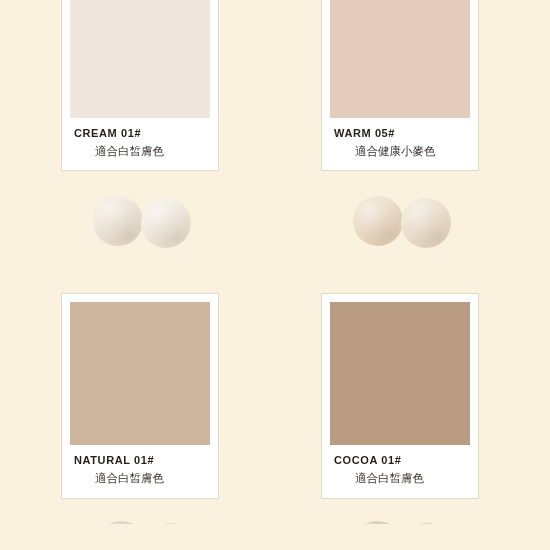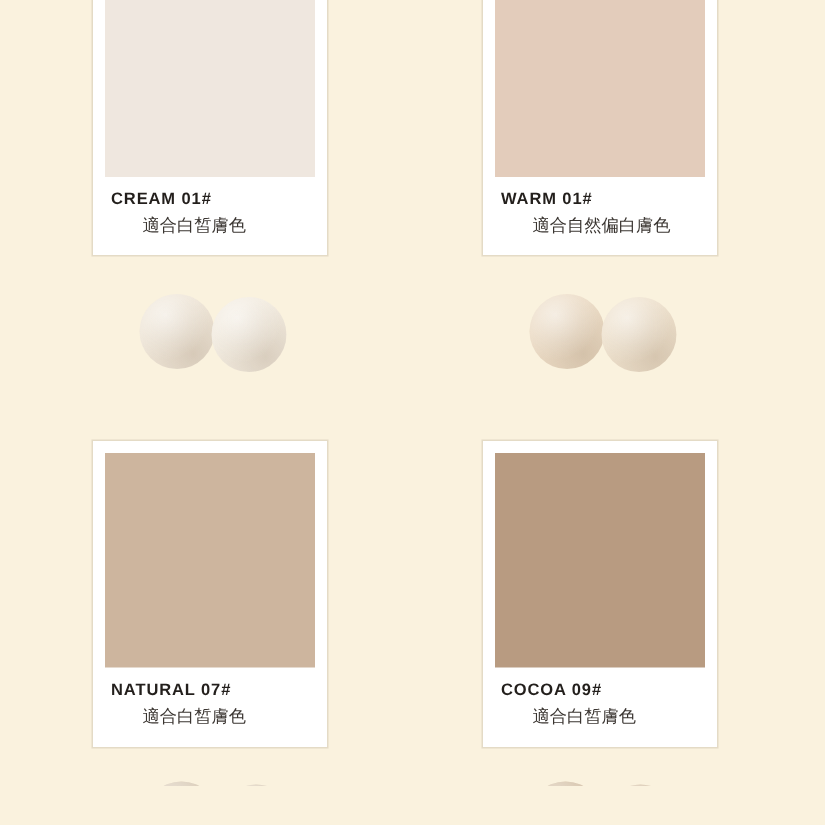--- a/index.html
+++ b/index.html
@@ -105,43 +105,43 @@
     <div class="swatch" style="background: rgb(239, 231, 223);"></div>
     <div class="caption">
       <div class="name">CREAM 01#</div>
       <div class="desc">適合白皙膚色</div>
     </div>
   </div>
 
   <div class="card card-warm">
     <div class="swatch" style="background: rgb(227, 204, 187);"></div>
     <div class="caption">
-      <div class="name">WARM 01#</div>
-      <div class="desc">適合自然偏白膚色</div>
+      <div class="name">WARM 05#</div>
+      <div class="desc">適合健康小麥色</div>
     </div>
   </div>
 
   <div class="blob" style="left: 93px; top: 196px; width: 50px; height: 50px; background: rgb(239, 230, 216);"></div>
   <div class="blob" style="left: 141px; top: 198px; width: 50px; height: 50px; background: rgb(242, 235, 223);"></div>
 
   <div class="blob" style="left: 353px; top: 196px; width: 50px; height: 50px; background: rgb(236, 220, 198);"></div>
   <div class="blob" style="left: 401px; top: 198px; width: 50px; height: 50px; background: rgb(238, 225, 205);"></div>
 
   <div class="card card-natural">
     <div class="swatch" style="background: rgb(205, 181, 158);"></div>
     <div class="caption">
-      <div class="name">NATURAL 07#</div>
+      <div class="name">NATURAL 01#</div>
       <div class="desc">適合白皙膚色</div>
     </div>
   </div>
 
   <div class="card card-cocoa">
     <div class="swatch" style="background: rgb(184, 155, 129);"></div>
     <div class="caption">
-      <div class="name">COCOA 09#</div>
+      <div class="name">COCOA 01#</div>
       <div class="desc">適合白皙膚色</div>
     </div>
   </div>
 
   <div class="blob" style="left: 96px; top: 521px; width: 50px; height: 50px; background: rgb(217, 203, 182);"></div>
   <div class="blob" style="left: 146px; top: 523px; width: 50px; height: 50px; background: rgb(220, 207, 187);"></div>
 
   <div class="blob" style="left: 352px; top: 521px; width: 50px; height: 50px; background: rgb(213, 194, 168);"></div>
   <div class="blob" style="left: 402px; top: 523px; width: 50px; height: 50px; background: rgb(216, 198, 173);"></div>
 

